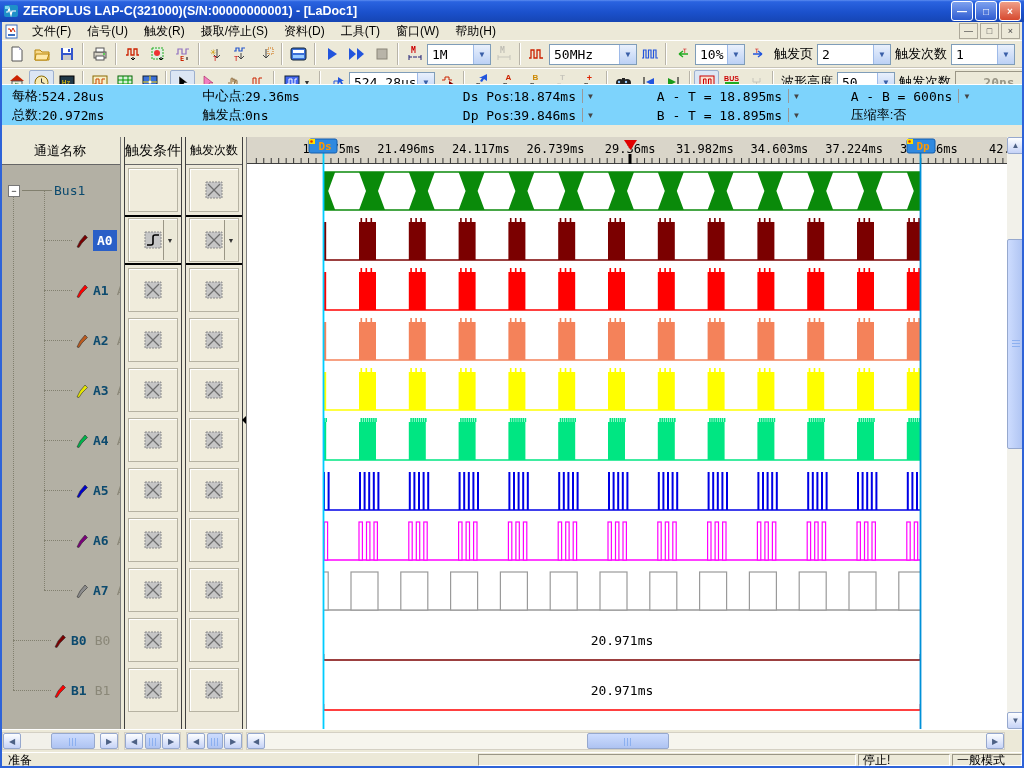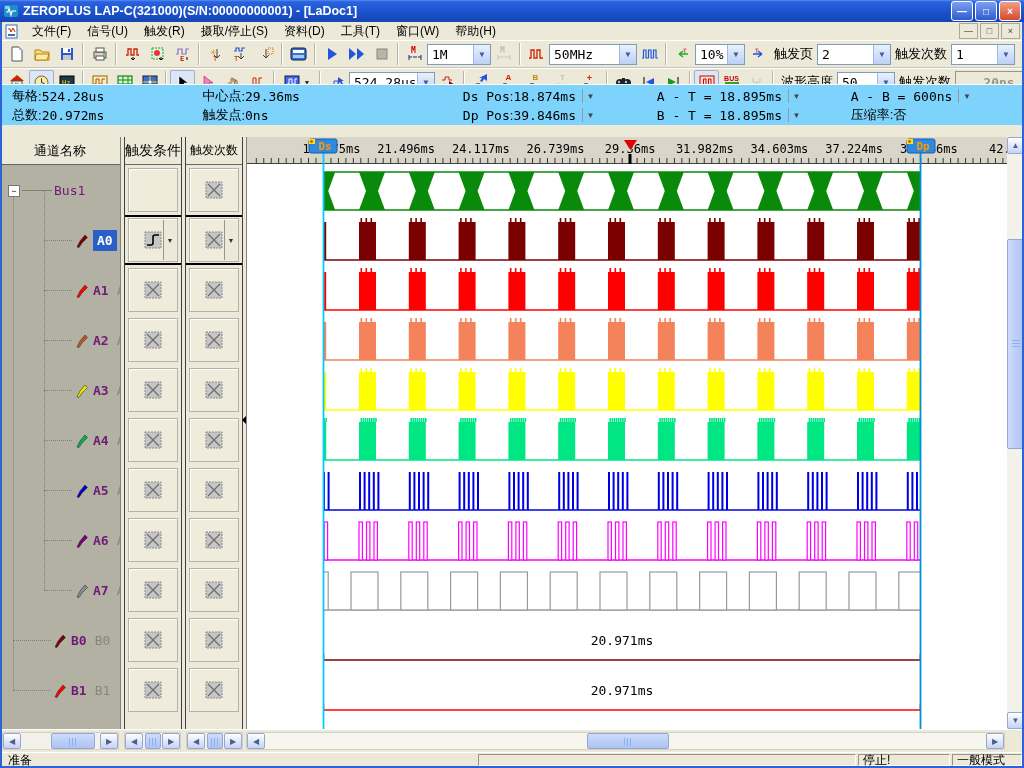--- a/index.html
+++ b/index.html
@@ -44,21 +44,21 @@
   .iline{display:flex;align-items:center;height:18px;white-space:nowrap;}
   .iline .val{font-family:"DejaVu Sans Mono",monospace;}
   .idd{width:15px;height:14px;margin-left:6px;border-left:1px solid #999;display:flex;align-items:center;justify-content:center;
     font-size:8px;color:#444;}
   
   .chcol{position:absolute;left:0;top:137px;width:121px;height:592px;background:#B3B0A4;border-right:1px solid #808080;box-sizing:border-box;}
   .colhead{height:27px;background:#ECE9D8;border-bottom:1px solid #666;display:flex;align-items:center;justify-content:center;
     font-size:13px;color:#000;}
   .chrows{position:relative;height:565px;overflow:hidden;}
   .chrow{position:relative;height:50px;display:flex;align-items:center;overflow:hidden;}
-  .chrow .id{font-family:"DejaVu Sans Mono",monospace;font-size:13px;font-weight:bold;color:#701a75;margin-left:4px;}
+  .chrow .id{font-family:"DejaVu Sans Mono",monospace;font-size:13px;font-weight:bold;color:#0c4a6e;margin-left:4px;}
   .chrow .id.sel{background:#2A5FC7;color:#fff;padding:3px 4px;}
   .chrow .alias{font-family:"DejaVu Sans Mono",monospace;font-size:13px;color:#8A8778;margin-left:8px;}
   .treeline{position:absolute;border-left:1px dotted #82806F;width:0;}
   .treestub{position:absolute;border-top:1px dotted #82806F;height:0;}
   .expander{position:absolute;left:8px;top:20px;width:10px;height:10px;background:#fff;border:1px solid #777;
     display:flex;align-items:center;justify-content:center;font-size:9px;line-height:8px;color:#000;}
   .busline{position:absolute;left:22px;top:25px;width:30px;border-top:1px solid #82806F;}
   .vcol{position:absolute;top:137px;height:592px;background:#EDE9DA;border-left:1px solid #404040;border-right:1px solid #404040;box-sizing:border-box;}
   .cellwrap{height:50px;display:flex;align-items:center;justify-content:center;box-sizing:border-box;}
   .cellwrap.emph{border-top:2px solid #000;border-bottom:2px solid #000;}

